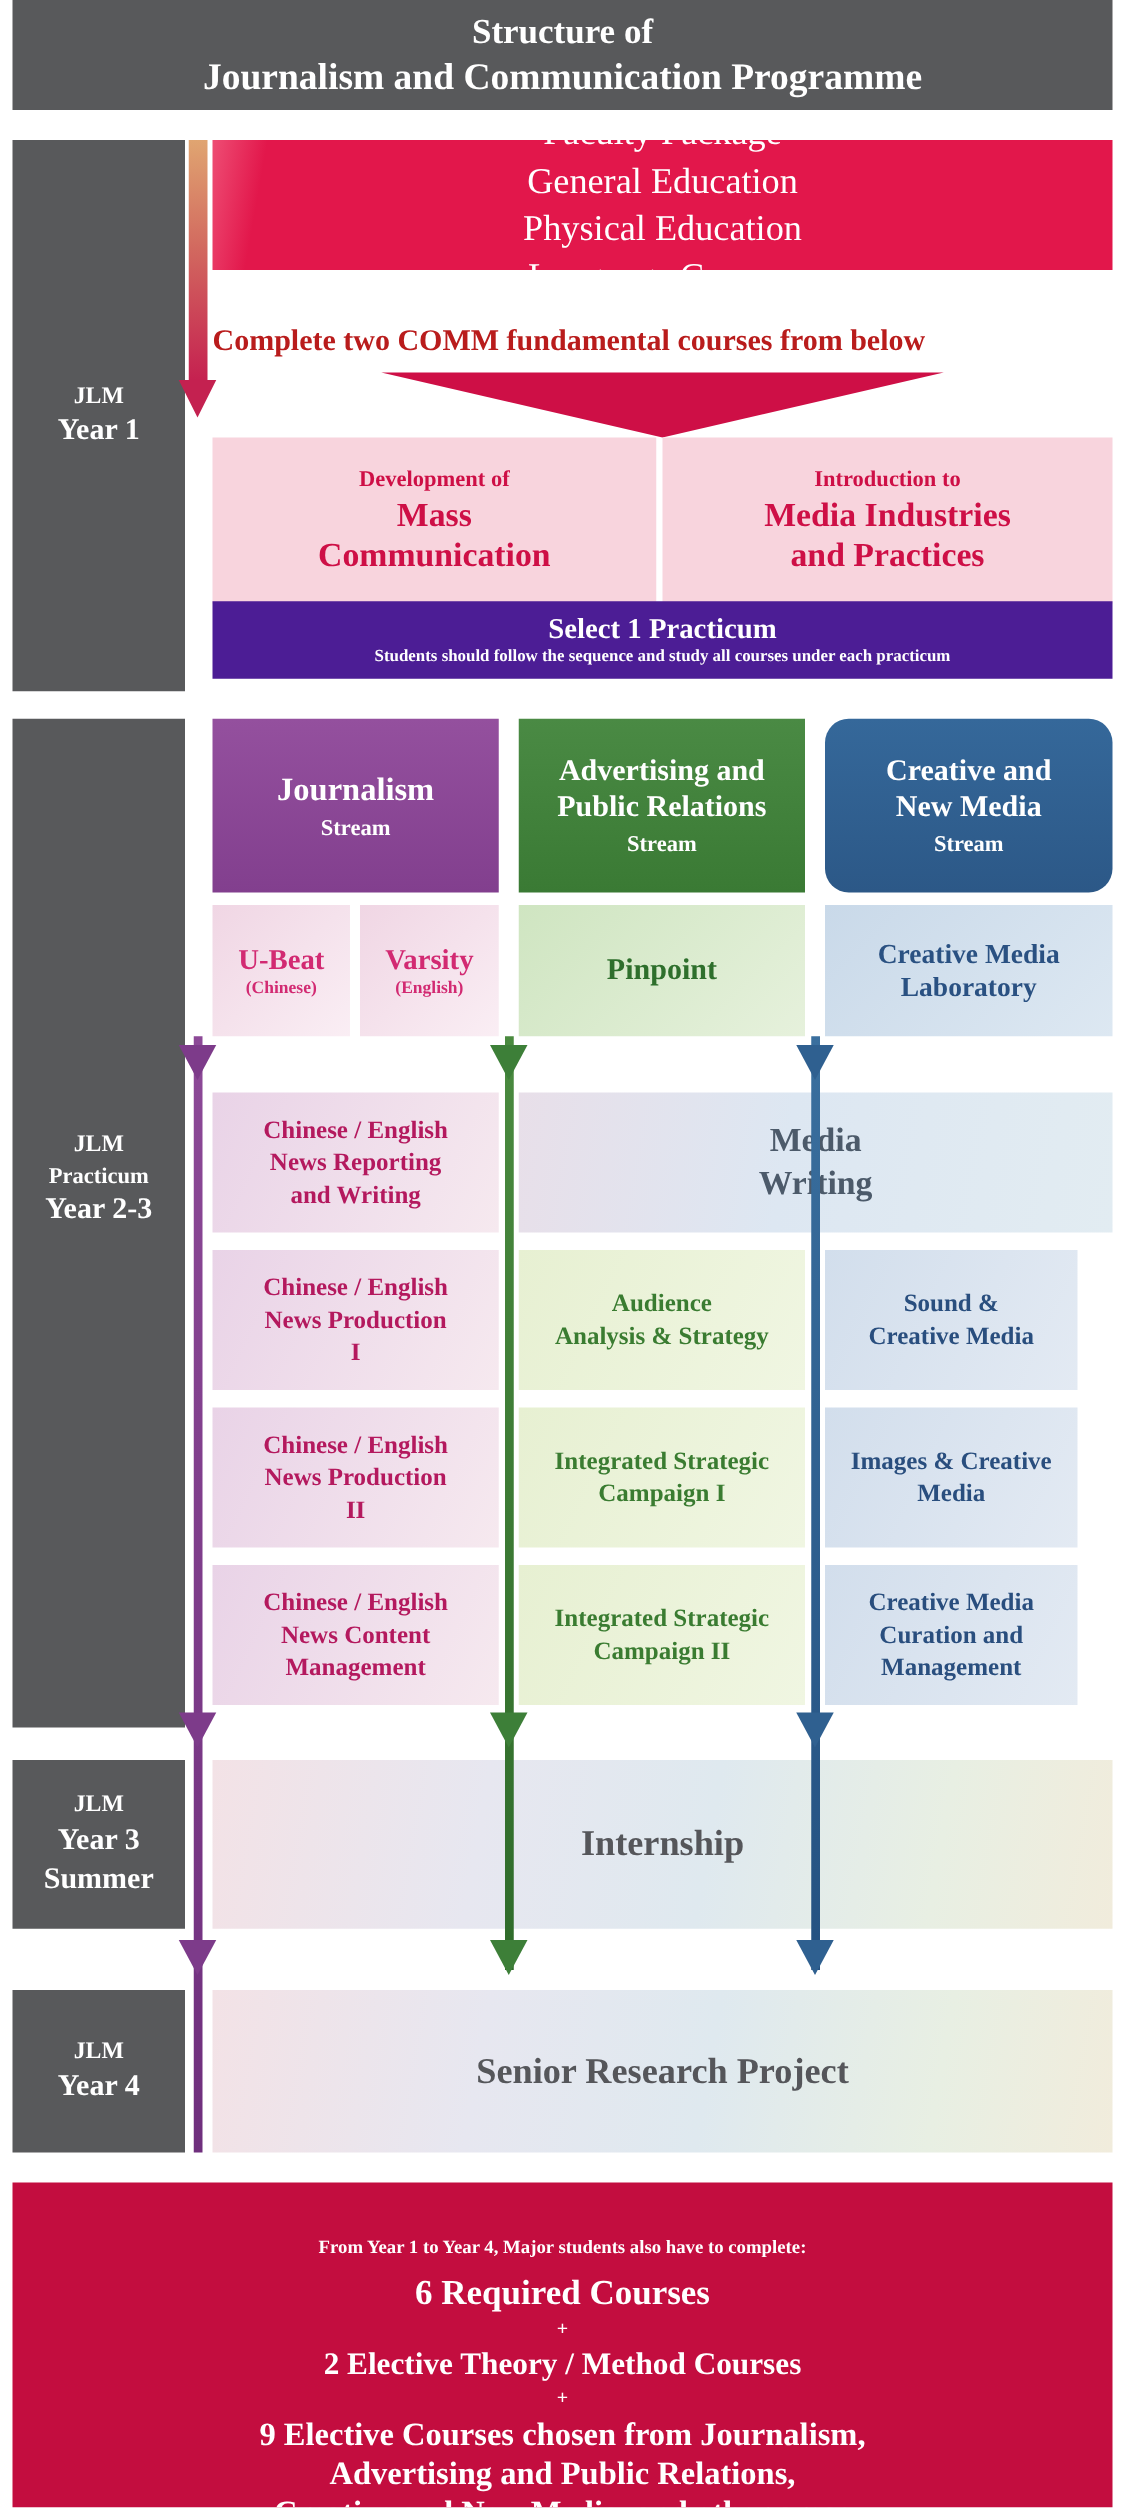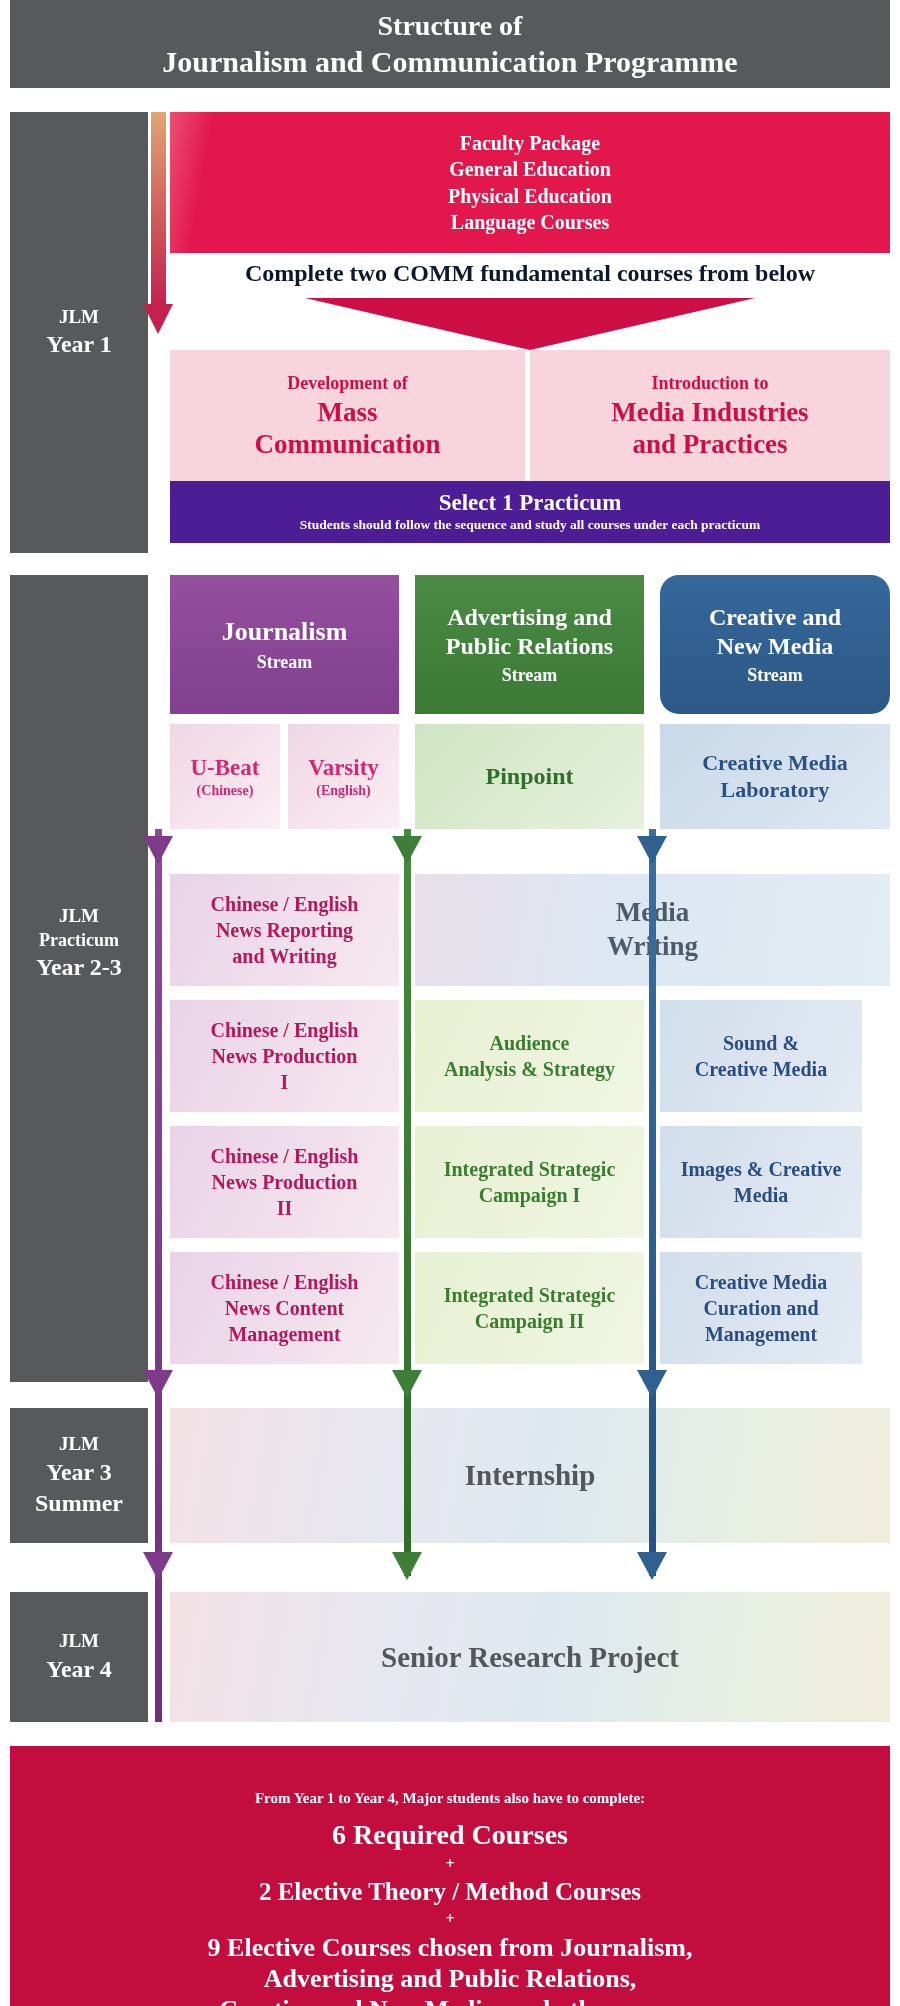--- a/index.html
+++ b/index.html
@@ -24,25 +24,25 @@
   .side-p  { top:575px; height:807px; padding-bottom:70px; }
   .side-s  { top:1408px; height:135px; }
   .side-4  { top:1592px; height:130px; }
 
   
   .y1-strip { left:151px; top:112px; width:15px; height:192px;
               background:linear-gradient(to bottom,#e0a571 0%,#d2695f 45%,#c52150 100%); }
   .y1-strip-arrow { left:143px; top:304px; width:0; height:0;
               border-left:15px solid transparent; border-right:15px solid transparent;
               border-top:30px solid #c42150; }
-  .fp-box { left:170px; top:112px; width:720px; height:141px;
+  .fp-box { left:170px; top:112px; width:720px; height:104px;
             background:linear-gradient(100deg,#ee4d74 0%,#e2174b 6%,#e2174b 100%);
-            color:#fff; font-size:20px; font-weight:bold; line-height:1.32; }
-  .instruction { left:170px; top:260px; width:720px; text-align:center;
-            color:#0f172a; font-size:24px; font-weight:bold; }
+            color:#fff; font-size:29px; font-weight:normal; line-height:1.32; }
+  .instruction { left:170px; top:260px; width:720px; 
+            color:#b91c1c; font-size:24px; font-weight:bold; }
   .big-arrow { left:305px; top:298px; width:0; height:0;
             border-left:225px solid transparent; border-right:225px solid transparent;
             border-top:52px solid #ce0f46; }
   .pinkbox { top:350px; height:133px; background:#f8d4dd; color:#ce0f46; }
   .pink-l { left:170px; width:355px; }
   .pink-r { left:530px; width:360px; }
   .pinkbox .pre { font-size:18px; font-weight:bold; line-height:1.3; }
   .pinkbox .name { font-size:27px; font-weight:bold; line-height:1.2; }
   .select-bar { left:170px; top:481px; width:720px; height:62px; background:#4c1d95; color:#fff; }
   .select-bar .sb-title { font-size:23px; font-weight:bold; line-height:1.2; }

